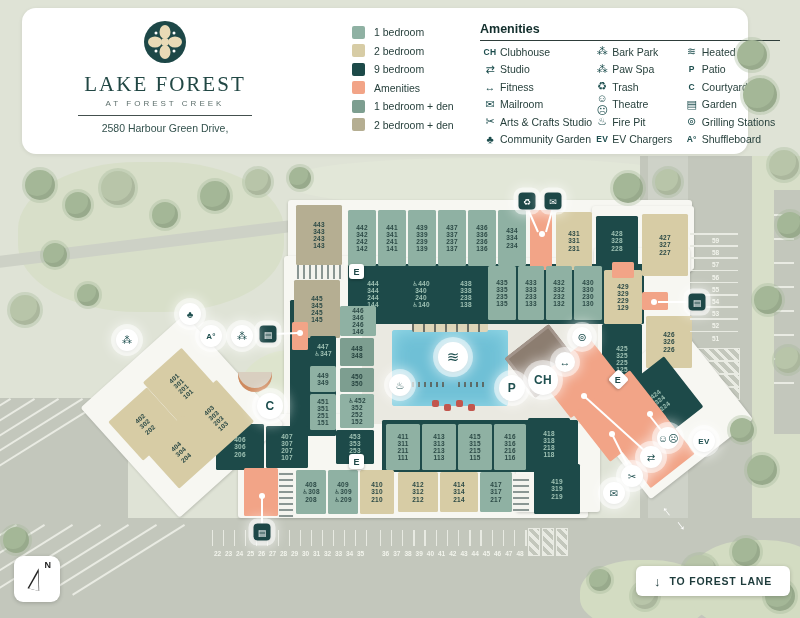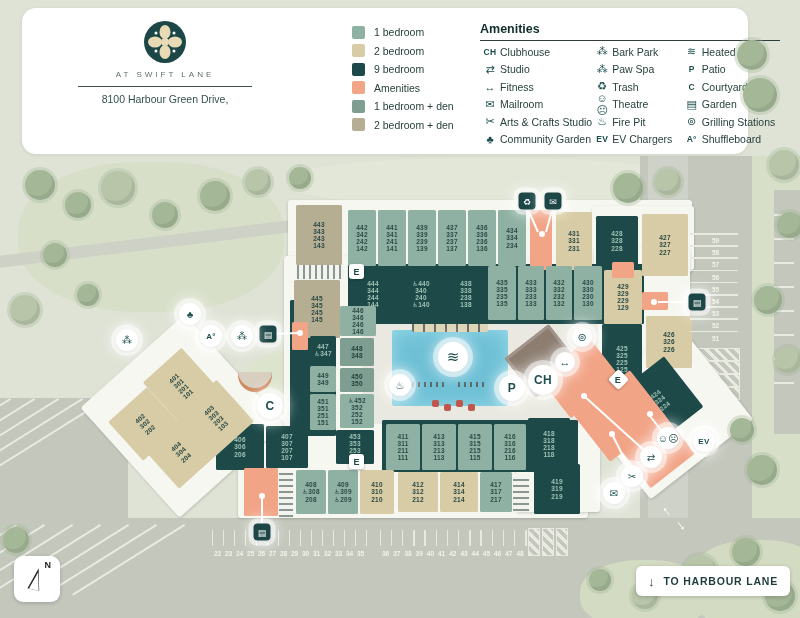--- a/index.html
+++ b/index.html
@@ -178,23 +178,24 @@
         <ellipse cx="22" cy="12" rx="5.5" ry="7" fill="#e9dab6"></ellipse>
         <ellipse cx="22" cy="32" rx="5.5" ry="7" fill="#e9dab6"></ellipse>
         <ellipse cx="12" cy="22" rx="7" ry="5.5" fill="#e9dab6"></ellipse>
         <ellipse cx="32" cy="22" rx="7" ry="5.5" fill="#e9dab6"></ellipse>
         <circle cx="22" cy="22" r="4" fill="#e9dab6"></circle>
         <circle cx="13" cy="13" r="1.5" fill="#ffffff"></circle>
         <circle cx="31" cy="13" r="1.5" fill="#ffffff"></circle>
         <circle cx="13" cy="31" r="1.5" fill="#ffffff"></circle>
         <circle cx="31" cy="31" r="1.5" fill="#ffffff"></circle>
       </svg>
-      <div class="logo-sub">AT SWIFT LANE</div>
+      <div class="logo-title">LAKE FOREST</div>
+      <div class="logo-sub">AT FOREST CREEK</div>
       <div class="logo-div"></div>
-      <div class="logo-addr">8100 Harbour Green Drive,</div>
+      <div class="logo-addr">2580 Harbour Green Drive,</div>
     </div>
     <div class="ut">
       <div>
           <div class="ut-row">
             <span class="sw" style="background: rgb(143, 177, 163);"></span>
             <span class="leg-lab">1 bedroom</span>
           </div>
           <div class="ut-row">
             <span class="sw" style="background: rgb(215, 204, 165);"></span>
             <span class="leg-lab">2 bedroom</span>
@@ -735,16 +736,16 @@
     </div>
 
   <div class="compass">
     <div class="n">N</div>
     <div class="arr"></div>
     <div class="arr2"></div>
   </div>
 
   <div class="sign">
     <span class="ar">↓</span>
-    <span class="tx">TO HARBOUR LANE</span>
+    <span class="tx">TO FOREST LANE</span>
   </div>
 
 </div>
 
 </body></html>

